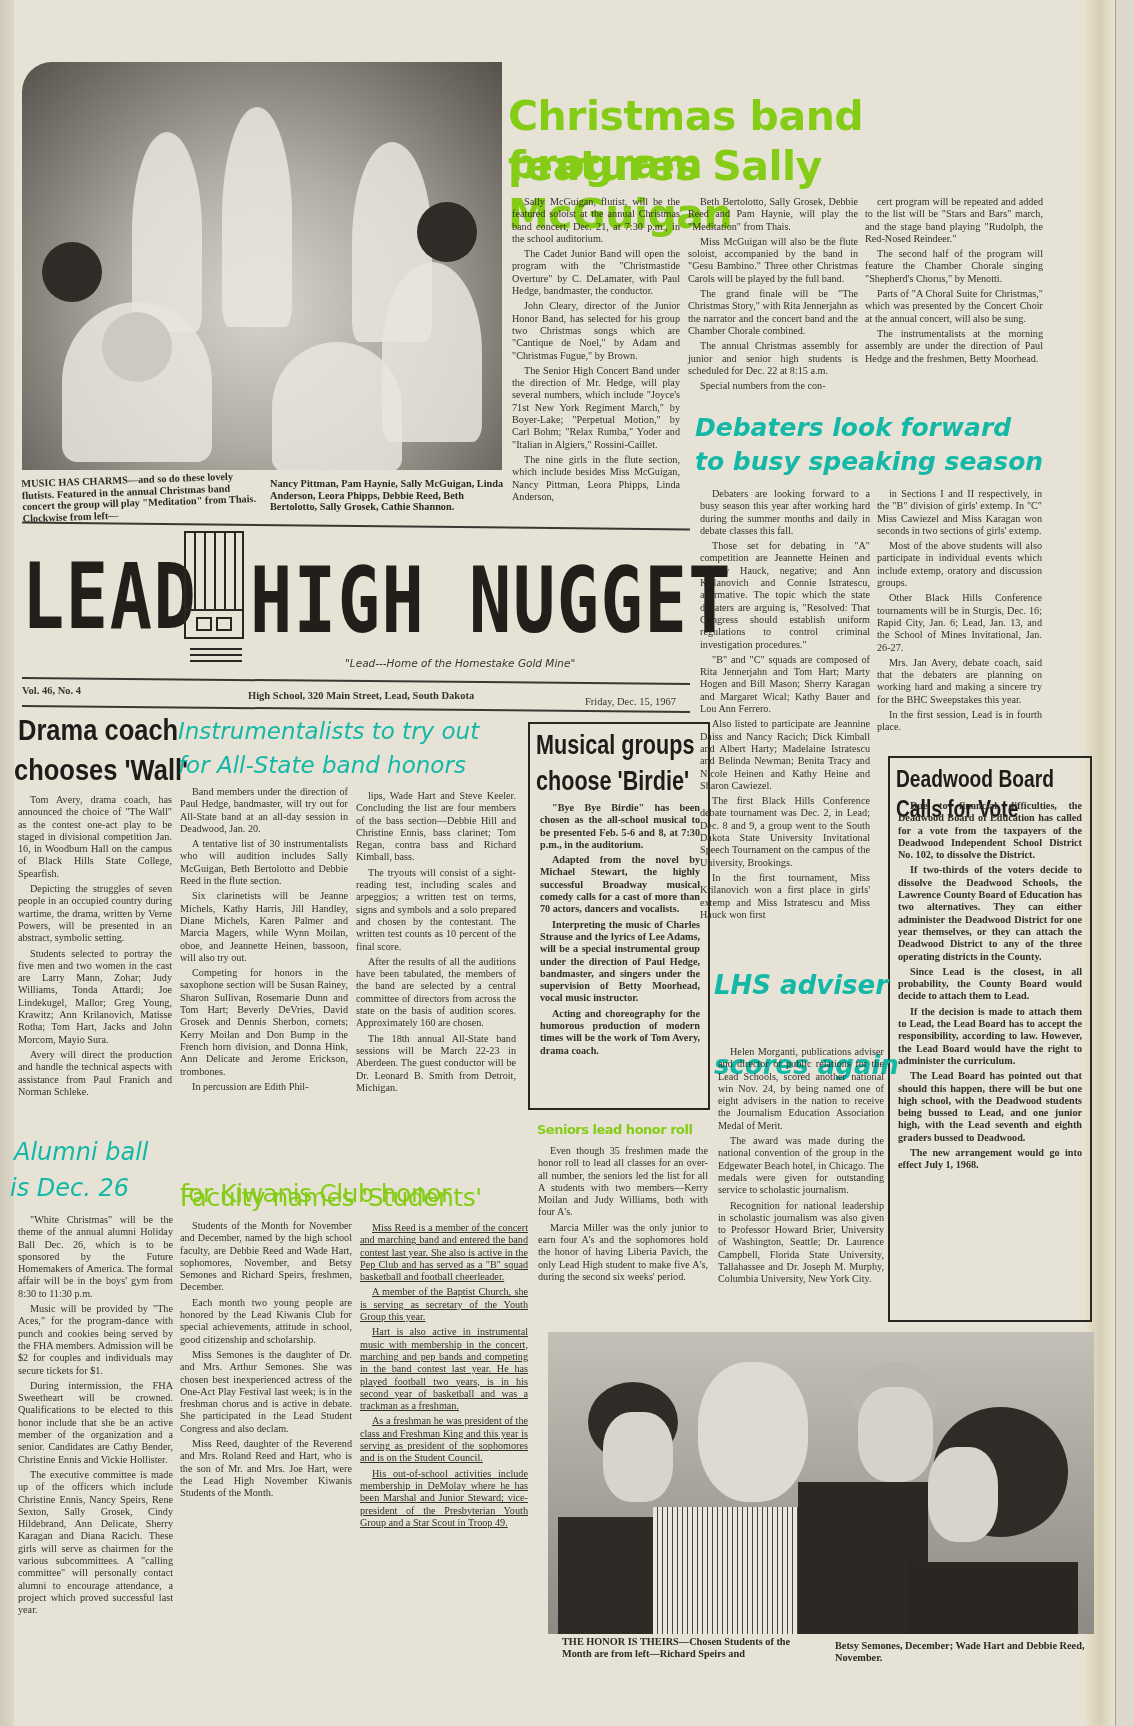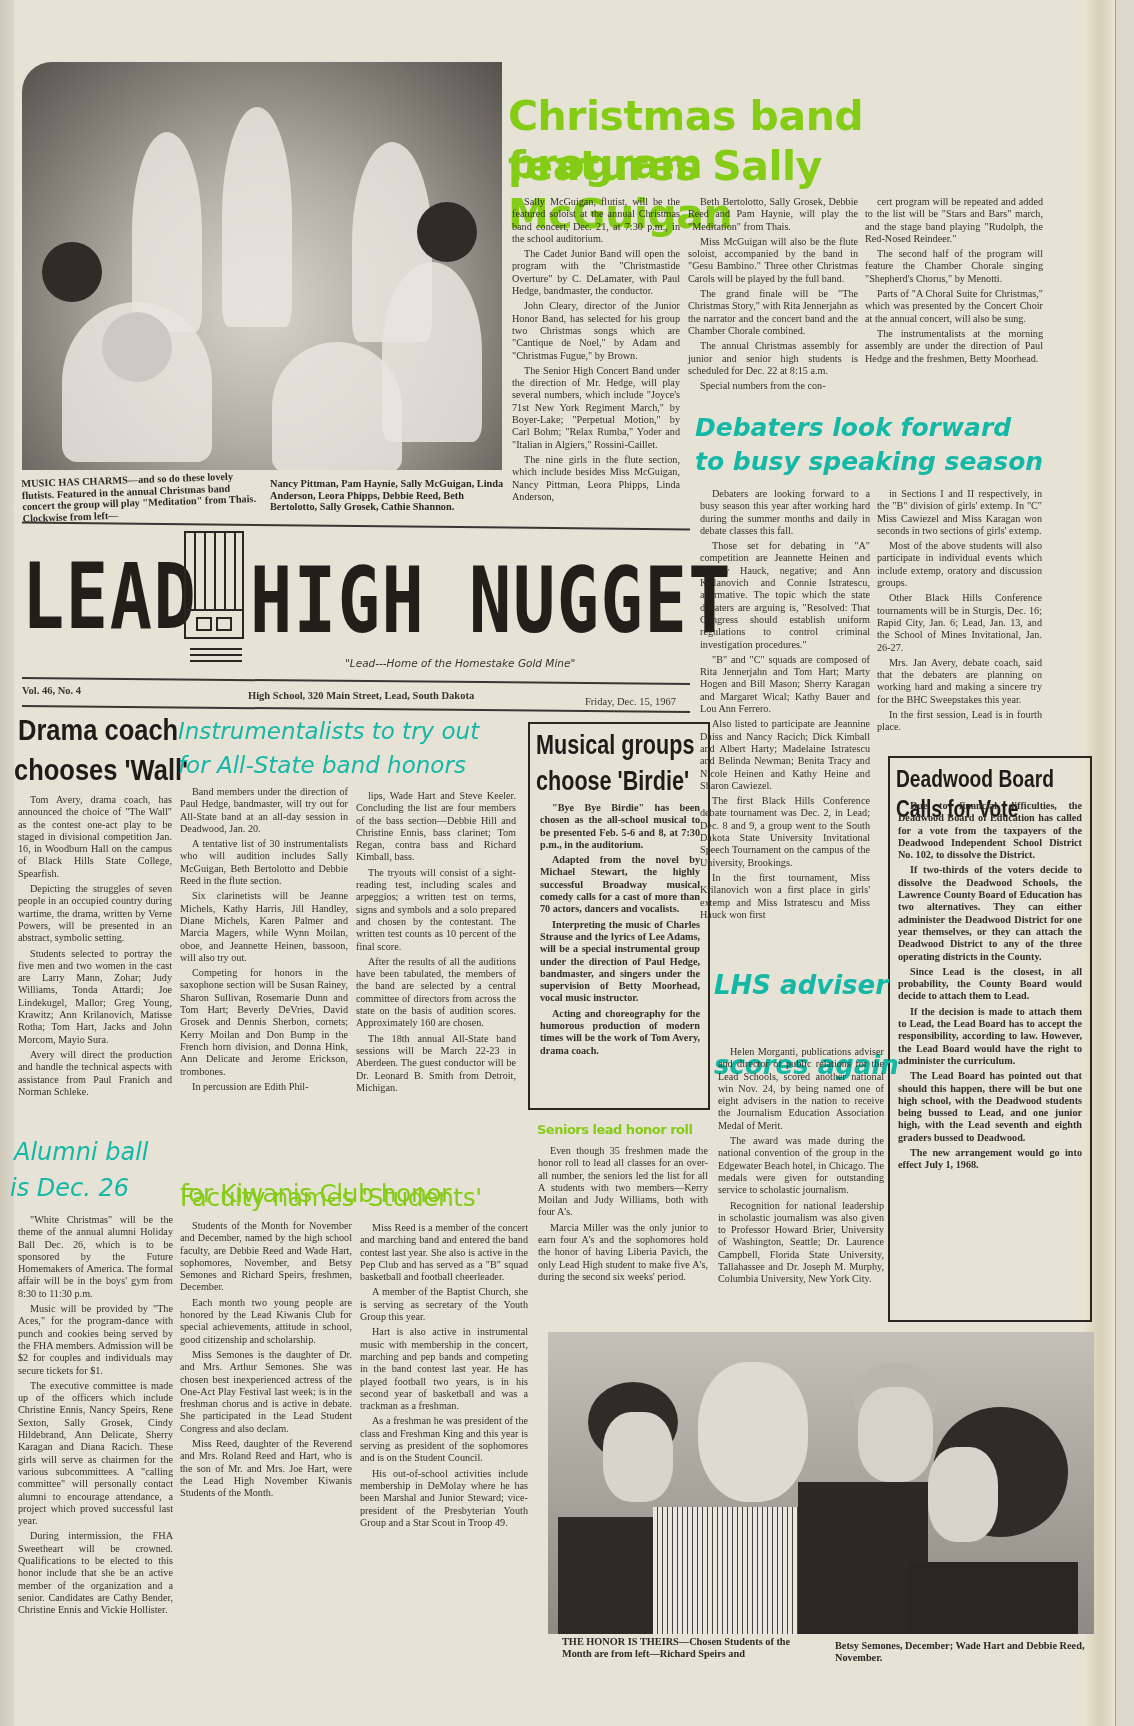--- a/index.html
+++ b/index.html
@@ -179,33 +179,33 @@
 <div class="abs body" style="left:538px;top:1145px;width:170px;">
   <p>Even though 35 freshmen made the honor roll to lead all classes for an over-all number, the seniors led the list for all A students with two members—Kerry Moilan and Judy Williams, both with four A's.</p>
   <p>Marcia Miller was the only junior to earn four A's and the sophomores hold the honor of having Liberia Pavich, the only Lead High student to make five A's, during the second six weeks' period.</p>
 </div>
 
 <div class="abs hl-ital" style="left:14px;top:1136px;font-size:24px;line-height:32px;font-weight:400;">Alumni ball</div>
 <div class="abs hl-ital" style="left:10px;top:1172px;font-size:24px;line-height:32px;font-weight:400;">is Dec. 26</div>
 <div class="abs body" style="left:18px;top:1214px;width:155px;">
   <p>"White Christmas" will be the theme of the annual alumni Holiday Ball Dec. 26, which is to be sponsored by the Future Homemakers of America. The formal affair will be in the boys' gym from 8:30 to 11:30 p.m.</p>
   <p>Music will be provided by "The Aces," for the program-dance with punch and cookies being served by the FHA members. Admission will be $2 for couples and individuals may secure tickets for $1.</p>
+  <p>During intermission, the FHA Sweetheart will be crowned. Qualifications to be elected to this honor include that she be an active member of the organization and a senior. Candidates are Cathy Bender, Christine Ennis and Vickie Hollister.</p>
   <p>The executive committee is made up of the officers which include Christine Ennis, Nancy Speirs, Rene Sexton, Sally Grosek, Cindy Hildebrand, Ann Delicate, Sherry Karagan and Diana Racich. These girls will serve as chairmen for the various subcommittees. A "calling committee" will personally contact alumni to encourage attendance, a project which proved successful last year.</p>
-  <p>During intermission, the FHA Sweetheart will be crowned. Qualifications to be elected to this honor include that she be an active member of the organization and a senior. Candidates are Cathy Bender, Christine Ennis and Vickie Hollister.</p>
 </div>
 
 <div class="abs hl-sans" style="left:180px;top:1142px;font-size:25px;line-height:32px;font-weight:400;margin-top:40px;">Faculty names 'Students'</div>
 <div class="abs hl-sans" style="left:180px;top:1178px;font-size:25px;line-height:32px;font-weight:400;">for Kiwanis Club honor</div>
 <div class="abs body" style="left:180px;top:1220px;width:172px;">
   <p>Students of the Month for November and December, named by the high school faculty, are Debbie Reed and Wade Hart, sophomores, November, and Betsy Semones and Richard Speirs, freshmen, December.</p>
   <p>Each month two young people are honored by the Lead Kiwanis Club for special achievements, attitude in school, good citizenship and scholarship.</p>
   <p>Miss Semones is the daughter of Dr. and Mrs. Arthur Semones. She was chosen best inexperienced actress of the One-Act Play Festival last week; is in the freshman chorus and is active in debate. She participated in the Lead Student Congress and also declam.</p>
   <p>Miss Reed, daughter of the Reverend and Mrs. Roland Reed and Hart, who is the son of Mr. and Mrs. Joe Hart, were the Lead High November Kiwanis Students of the Month.</p>
 </div>
-<div class="abs body" style="left:360px;top:1222px;width:168px;">
+<div class="abs body" style="left:360px;top:1222px;width:168px;text-decoration:underline;">
   <p>Miss Reed is a member of the concert and marching band and entered the band contest last year. She also is active in the Pep Club and has served as a "B" squad basketball and football cheerleader.</p>
   <p>A member of the Baptist Church, she is serving as secretary of the Youth Group this year.</p>
   <p>Hart is also active in instrumental music with membership in the concert, marching and pep bands and competing in the band contest last year. He has played football two years, is in his second year of basketball and was a trackman as a freshman.</p>
   <p>As a freshman he was president of the class and Freshman King and this year is serving as president of the sophomores and is on the Student Council.</p>
   <p>His out-of-school activities include membership in DeMolay where he has been Marshal and Junior Steward; vice-president of the Presbyterian Youth Group and a Star Scout in Troop 49.</p>
 </div>
 
 <div class="abs photo photo2">
   <div class="head-dark" style="left:40px;top:50px;width:90px;height:80px;"></div>
   <div class="abs" style="left:55px;top:80px;width:70px;height:90px;background:#d8d4cc;border-radius:40%;"></div>

